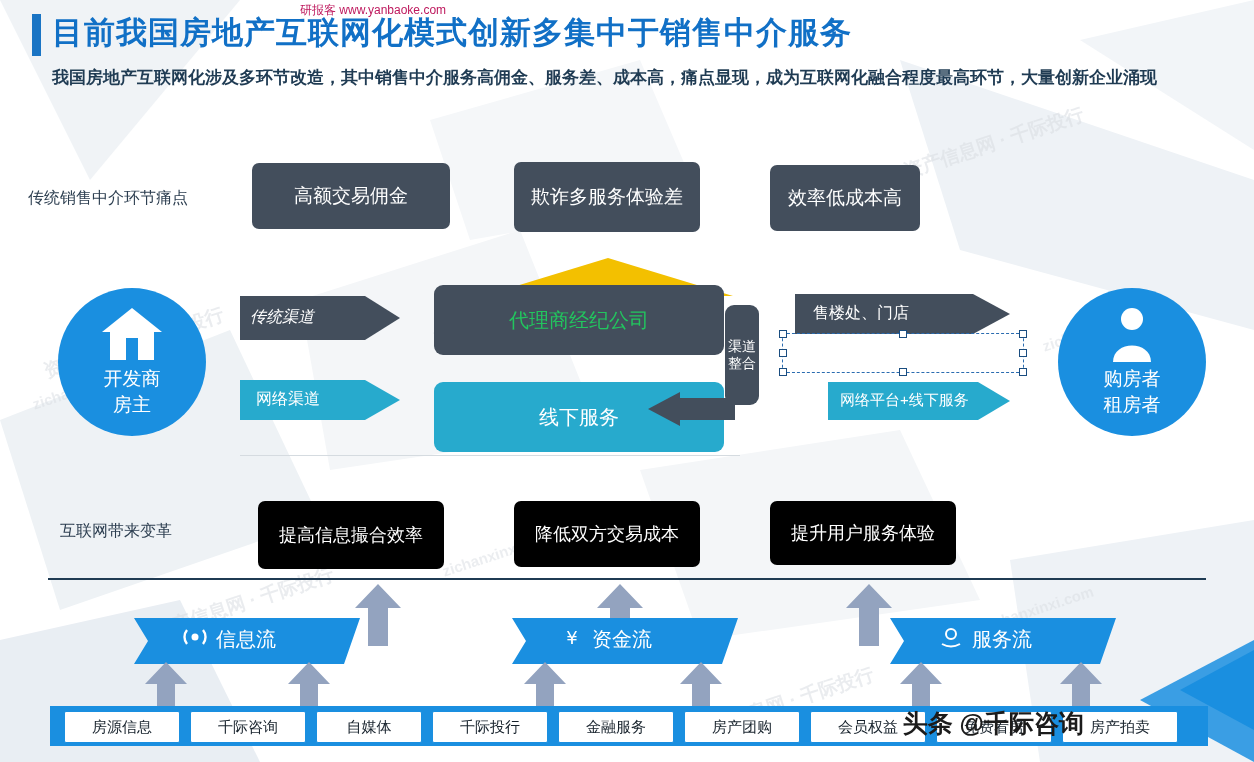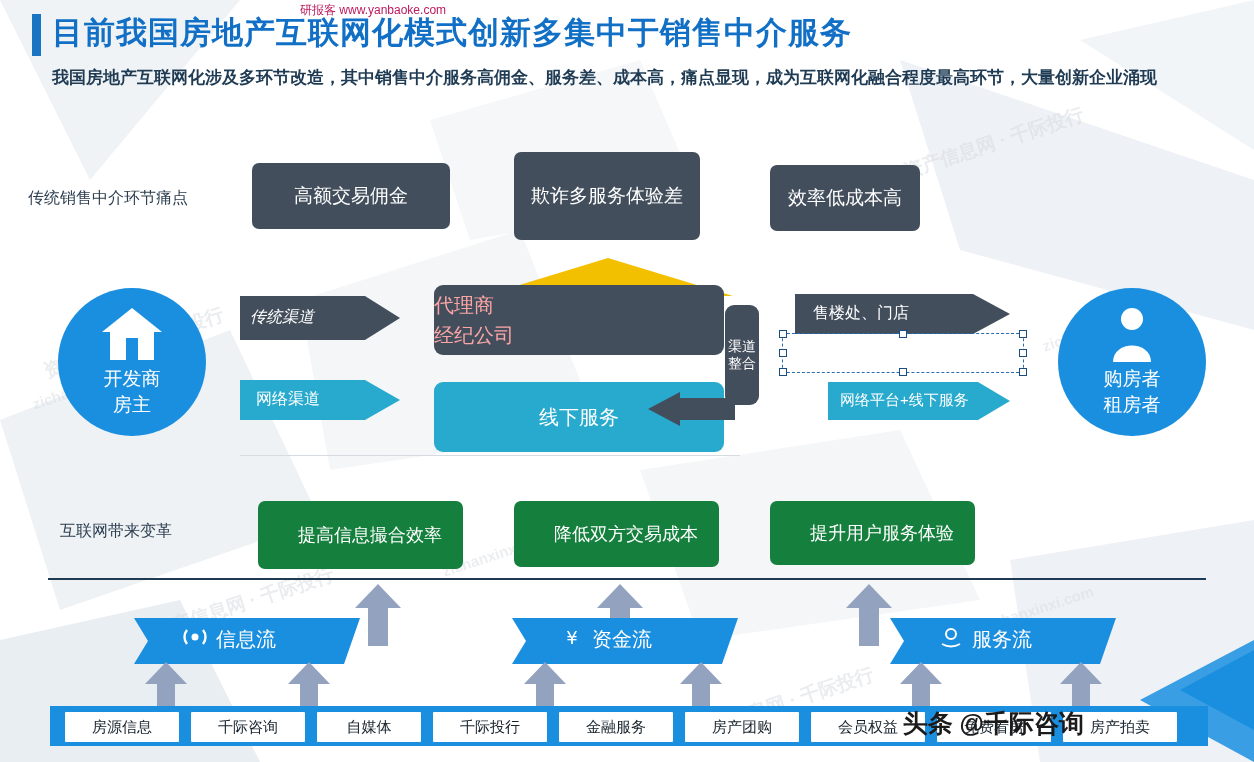--- a/index.html
+++ b/index.html
@@ -22,33 +22,33 @@
   .subtitle{position:absolute;left:52px;top:64px;width:1170px;font-size:17px;font-weight:bold;color:#1f3b53;line-height:28px;}
 
   
   .row-label{position:absolute;font-size:16px;color:#2c3e50;}
 
   
   .pain-box{position:absolute;background:#434e5c;color:#fff;border-radius:7px;
             display:flex;align-items:center;justify-content:center;font-size:19px;}
 
   
-  .blue-box{position:absolute;background:#15803d;color:#fff;border-radius:7px;
-            display:flex;align-items:center;justify-content:center;font-size:18px;padding-left:19px;}
+  .blue-box{position:absolute;background:#000000;color:#fff;border-radius:7px;
+            display:flex;align-items:center;justify-content:center;font-size:18px;}
 
   
   .circle{position:absolute;width:148px;height:148px;border-radius:50%;
           background:#1a8fe0;color:#fff;display:flex;flex-direction:column;
           align-items:center;justify-content:flex-end;padding-bottom:18px;
           box-sizing:border-box;font-size:19px;line-height:26px;text-align:center;}
   .circle .glyph{position:absolute;top:18px;left:0;right:0;text-align:center;}
 
   
-  .agent-box{position:absolute;background:#434e5c;color:#fca5a5;border-radius:9px;
-             display:flex;flex-direction:column;justify-content:center;
+  .agent-box{position:absolute;background:#434e5c;color:#22c55e;border-radius:9px;
+             display:flex;flex-direction:row;align-items:center;justify-content:center;
              font-size:20px;line-height:30px;}
   .platform-box{position:absolute;background:#27aacd;color:#fff;border-radius:9px;
              display:flex;flex-direction:column;align-items:center;justify-content:center;
              font-size:20px;line-height:30px;}
   .integrate{position:absolute;background:#434e5c;color:#fff;border-radius:9px;
              width:34px;display:flex;align-items:center;justify-content:center;
              font-size:14px;line-height:17px;text-align:center;padding:6px 0;box-sizing:border-box;}
 
   
   .chip{position:absolute;height:30px;border:1px solid #1a8fe0;background:#fff;color:#16212b;
@@ -95,21 +95,21 @@
 <div class="topnote">研报客    www.yanbaoke.com</div>
 
 <div class="hdr-bar"></div>
 <div class="title">目前我国房地产互联网化模式创新多集中于销售中介服务</div>
 <div class="subtitle">我国房地产互联网化涉及多环节改造，其中销售中介服务高佣金、服务差、成本高，痛点显现，成为互联网化融合程度最高环节，大量创新企业涌现</div>
 
 <div class="row-label" style="left:28px;top:188px;">传统销售中介环节痛点</div>
 <div class="row-label" style="left:60px;top:521px;">互联网带来变革</div>
 
 <div class="pain-box" style="left:252px;top:163px;width:198px;height:66px;">高额交易佣金</div>
-<div class="pain-box" style="left:514px;top:152px;width:186px;height:88px;text-align:right;">欺诈多服务体验差</div>
+<div class="pain-box" style="left:514px;top:162px;width:186px;height:70px;text-align:right;">欺诈多服务体验差</div>
 <div class="pain-box" style="left:770px;top:165px;width:150px;height:66px;">效率低成本高</div>
 
 <div style="position:absolute;left:483px;top:258px;">
   <svg width="250" height="40" viewBox="0 0 250 40">
     <polygon points="125,0 250,38 0,38" fill="#f3c000"></polygon>
   </svg>
 </div>
 
 <div class="circle" style="left:58px;top:288px;">
   <span class="glyph">

